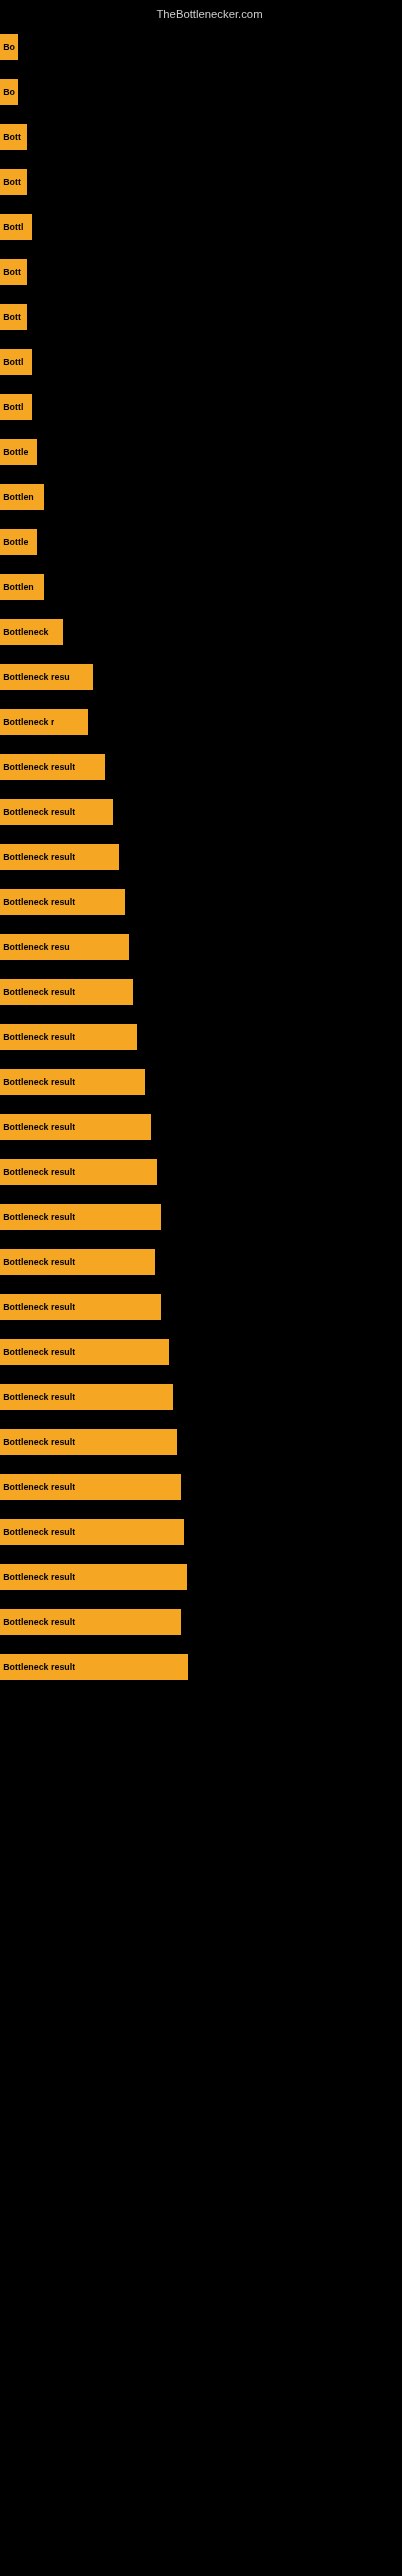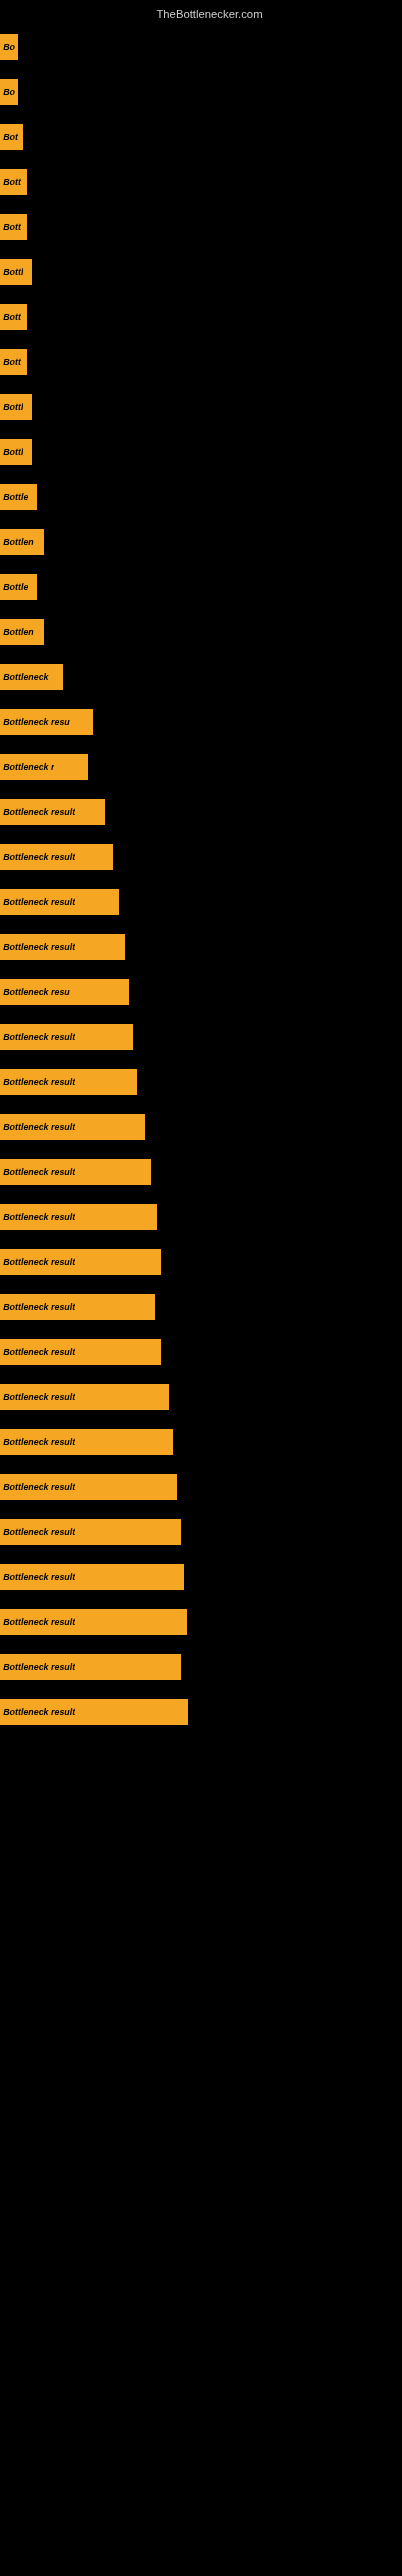--- a/index.html
+++ b/index.html
@@ -25,21 +25,20 @@
       top: 24px;
       left: 0;
       width: 403px;
     }
     .bar-row {
       display: flex;
       align-items: center;
       margin-bottom: 0px;
       height: 45px;
       position: relative;
-      font-style: italic;
     }
     .bar {
       background-color: #f5a623;
       height: 26px;
       display: flex;
       align-items: center;
       padding-left: 3.2px;
       position: absolute;
       left: 0;
       top: 9.7px;
@@ -62,25 +61,20 @@
       <div class="bar" style="width: 17.7px;">
         <span class="bar-label">Bo</span>
       </div>
     </div>
     <div class="bar-row">
       <div class="bar" style="width: 17.7px;">
         <span class="bar-label">Bo</span>
       </div>
     </div>
     <div class="bar-row">
-      <div class="bar" style="width: 22.5px;">
-        <span class="bar-label">Bot</span>
-      </div>
-    </div>
-    <div class="bar-row">
       <div class="bar" style="width: 27px;">
         <span class="bar-label">Bott</span>
       </div>
     </div>
     <div class="bar-row">
       <div class="bar" style="width: 27px;">
         <span class="bar-label">Bott</span>
       </div>
     </div>
     <div class="bar-row">

